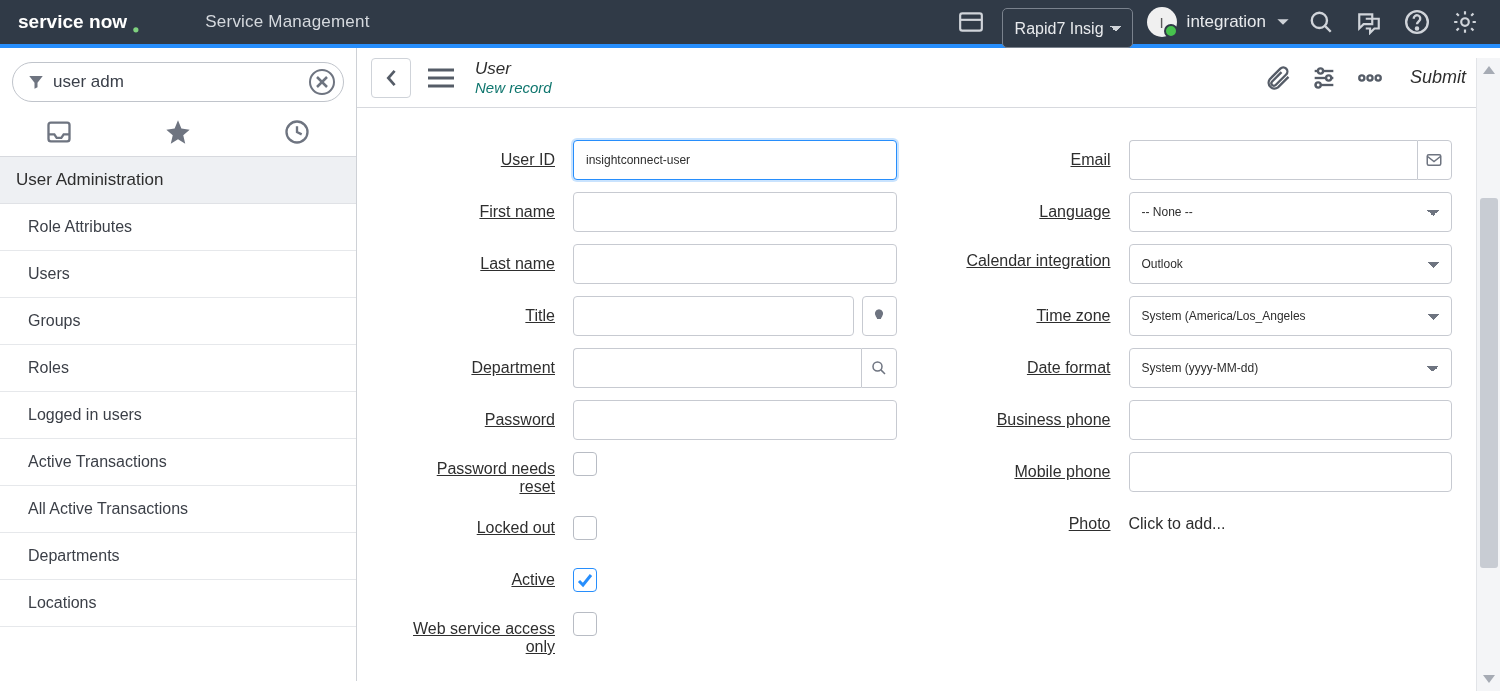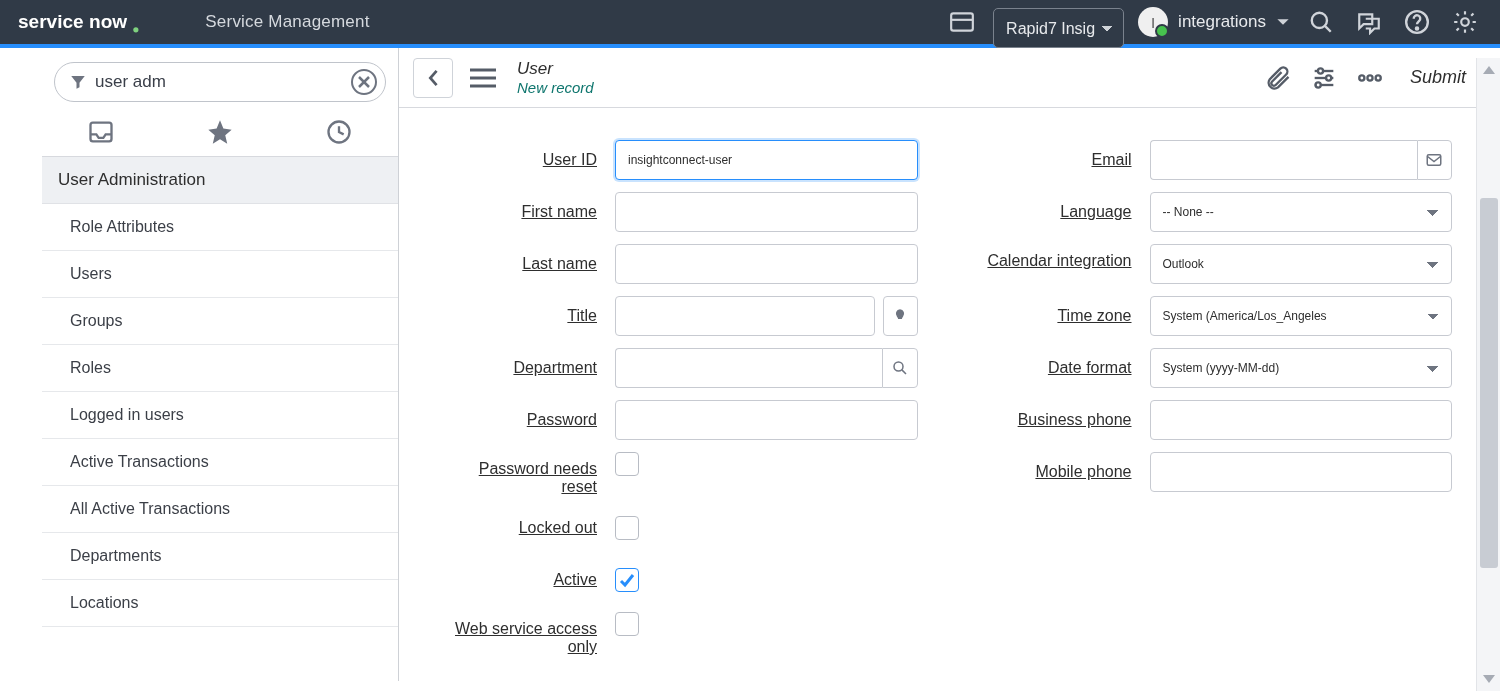--- a/index.html
+++ b/index.html
@@ -65,21 +65,21 @@
     content: ''; position: absolute; right: -1px; bottom: -1px;
     width: 10px; height: 10px; border-radius: 50%;
     background: #47c24e; border: 2px solid #303a47;
   }
   .user-menu { display: flex; align-items: center; gap: 10px; color: #e8eaed; cursor: pointer; }
   .user-menu-name { font-size: 17px; }
   .user-menu svg { width: 14px; height: 14px; fill: #cfd3d8; }
   .accent-bar { height: 4px; background: #278efc; width: 100%; }
 
   
-  .shell { display: flex; height: calc(691px - 58px); padding-left: 42px; }
+  .shell { display: flex; height: calc(691px - 58px); }
   .left-panel {
     width: 357px;
     background: #fff;
     border-right: 1px solid #ced1d6;
     display: flex; flex-direction: column;
   }
   .nav-search-wrap { padding: 14px 12px 10px; }
   .nav-search {
     display: flex; align-items: center;
     border: 1px solid #c0c4cb; border-radius: 20px;
@@ -237,21 +237,21 @@
           <line x1="2" y1="10" x2="22" y2="10"></line>
         </svg>
     </div>
     <select class="role-select">
       <option>Rapid7 Insig</option>
     </select>
     <div class="user-menu">
       <div class="avatar">
           <span>I</span>
         </div>
-      <span class="user-menu-name">integrations</span>
+      <span class="user-menu-name">integration</span>
       <svg viewBox="0 0 10 6">
           <path d="M1 1l4 4 4-4"></path>
         </svg>
     </div>
     <div class="hdr-icon-btn">
       <svg viewBox="0 0 24 24" fill="none" stroke="#d0d4da" stroke-width="2.2">
           <circle cx="10.5" cy="10.5" r="7"></circle>
           <line x1="21" y1="21" x2="15.6" y2="15.6"></line>
         </svg>
     </div>
@@ -498,20 +498,26 @@
           <div class="field-ctrl">
               <input class="tinput" value="" style="">
             </div>
         </div>
         <div class="field-row">
           <div class="field-label">Mobile phone</div>
           <div class="field-ctrl">
               <input class="tinput" value="" style="">
             </div>
         </div>
+        <div class="field-row">
+          <div class="field-label">Photo</div>
+          <div class="field-ctrl">
+              <span class="photo-link">Click to add...</span>
+            </div>
+        </div>
       </div>
     </div>
   </div>
 </div>
 
 <div class="fake-scroll">
   <div class="arrow up"></div>
   <div class="thumb"></div>
   <div class="arrow down"></div>
 </div>

